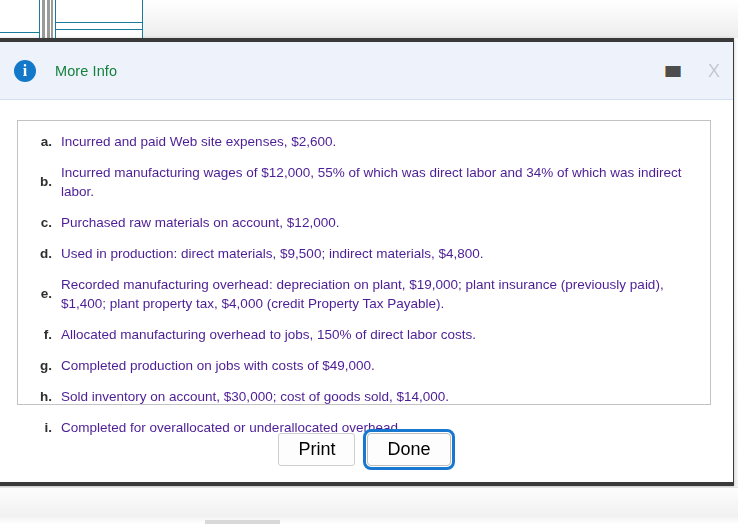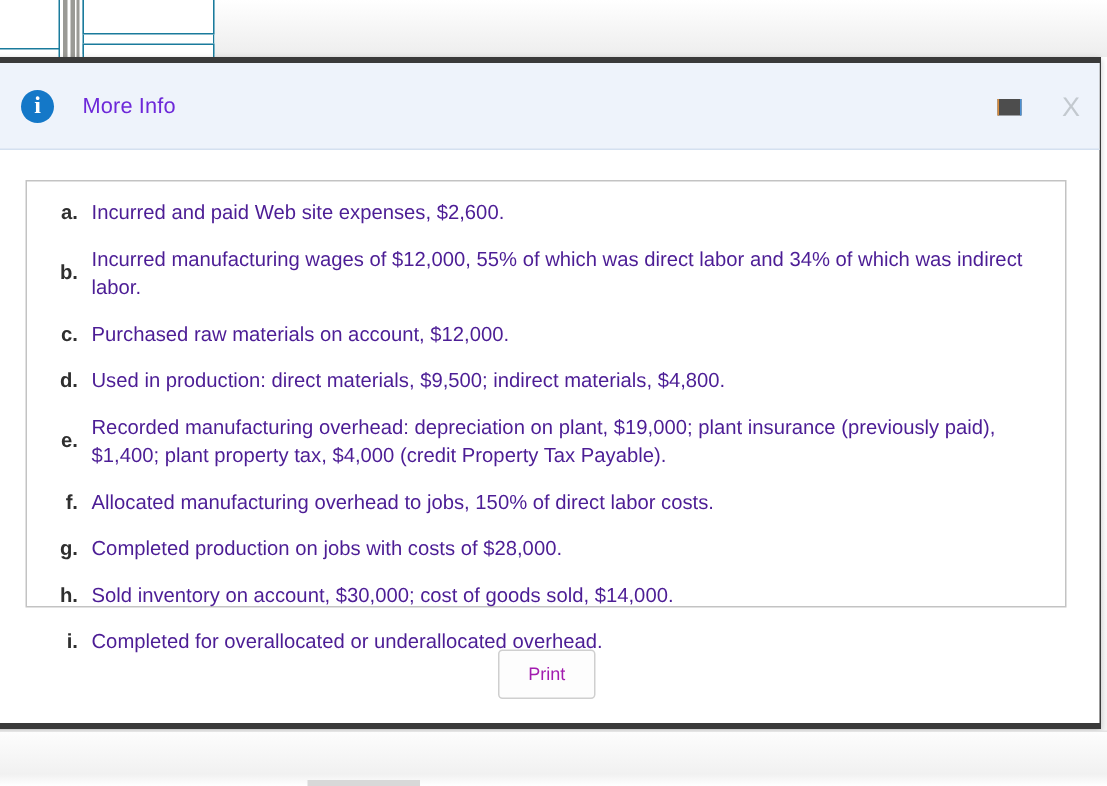--- a/index.html
+++ b/index.html
@@ -81,21 +81,21 @@
     font-weight: bold;
     font-size: 16px;
     line-height: 22px;
     text-align: center;
     flex: 0 0 auto;
     user-select: none;
   }
   #dialog-title {
     margin-left: 19px;
     font-size: 14.5px;
-    color: #6d28d9;
+    color: #15803d;
     letter-spacing: 0.1px;
   }
   .win-controls {
     position: absolute;
     right: 10px;
     top: 0;
     height: 58px;
     display: flex;
     align-items: center;
     gap: 22px;
@@ -175,22 +175,22 @@
     left: 0;
     bottom: 16px;
     width: 100%;
     display: flex;
     justify-content: center;
     align-items: center;
     gap: 12px;
   }
   .dlg-btn {
     font-family: "Liberation Sans", sans-serif;
-    font-size: 12px;
-    color: #a21caf;
+    font-size: 18px;
+    color: #000000;
     background: #fdfdfd;
     border: 1px solid #cfcfcf;
     border-radius: 3px;
     padding: 7px 19px;
     cursor: pointer;
     line-height: 17px;
   }
   .dlg-btn.focused {
     outline: 3px solid #1878d0;
     outline-offset: 1px;
@@ -280,36 +280,37 @@
           <li>
             <span class="item-marker">e.</span>
             <span class="item-text">Recorded manufacturing overhead: depreciation on plant, $19,000; plant insurance (previously paid), $1,400; plant property tax, $4,000 (credit Property Tax Payable).</span>
           </li>
           <li>
             <span class="item-marker">f.</span>
             <span class="item-text">Allocated manufacturing overhead to jobs, 150% of direct labor costs.</span>
           </li>
           <li>
             <span class="item-marker">g.</span>
-            <span class="item-text">Completed production on jobs with costs of $28,000.</span>
+            <span class="item-text">Completed production on jobs with costs of $49,000.</span>
           </li>
           <li>
             <span class="item-marker">h.</span>
             <span class="item-text">Sold inventory on account, $30,000; cost of goods sold, $14,000.</span>
           </li>
           <li>
             <span class="item-marker">i.</span>
             <span class="item-text">Completed for overallocated or underallocated overhead.</span>
           </li>
         </ol>
       </div>
     </div>
 
     <div id="dialog-footer">
       <button class="dlg-btn">Print</button>
+      <button class="dlg-btn focused">Done</button>
     </div>
 
   </div>
 
   <div id="page-bottom-strip"></div>
   <div id="page-bottom-tab"></div>
 
 </div>
 
 </body></html>

